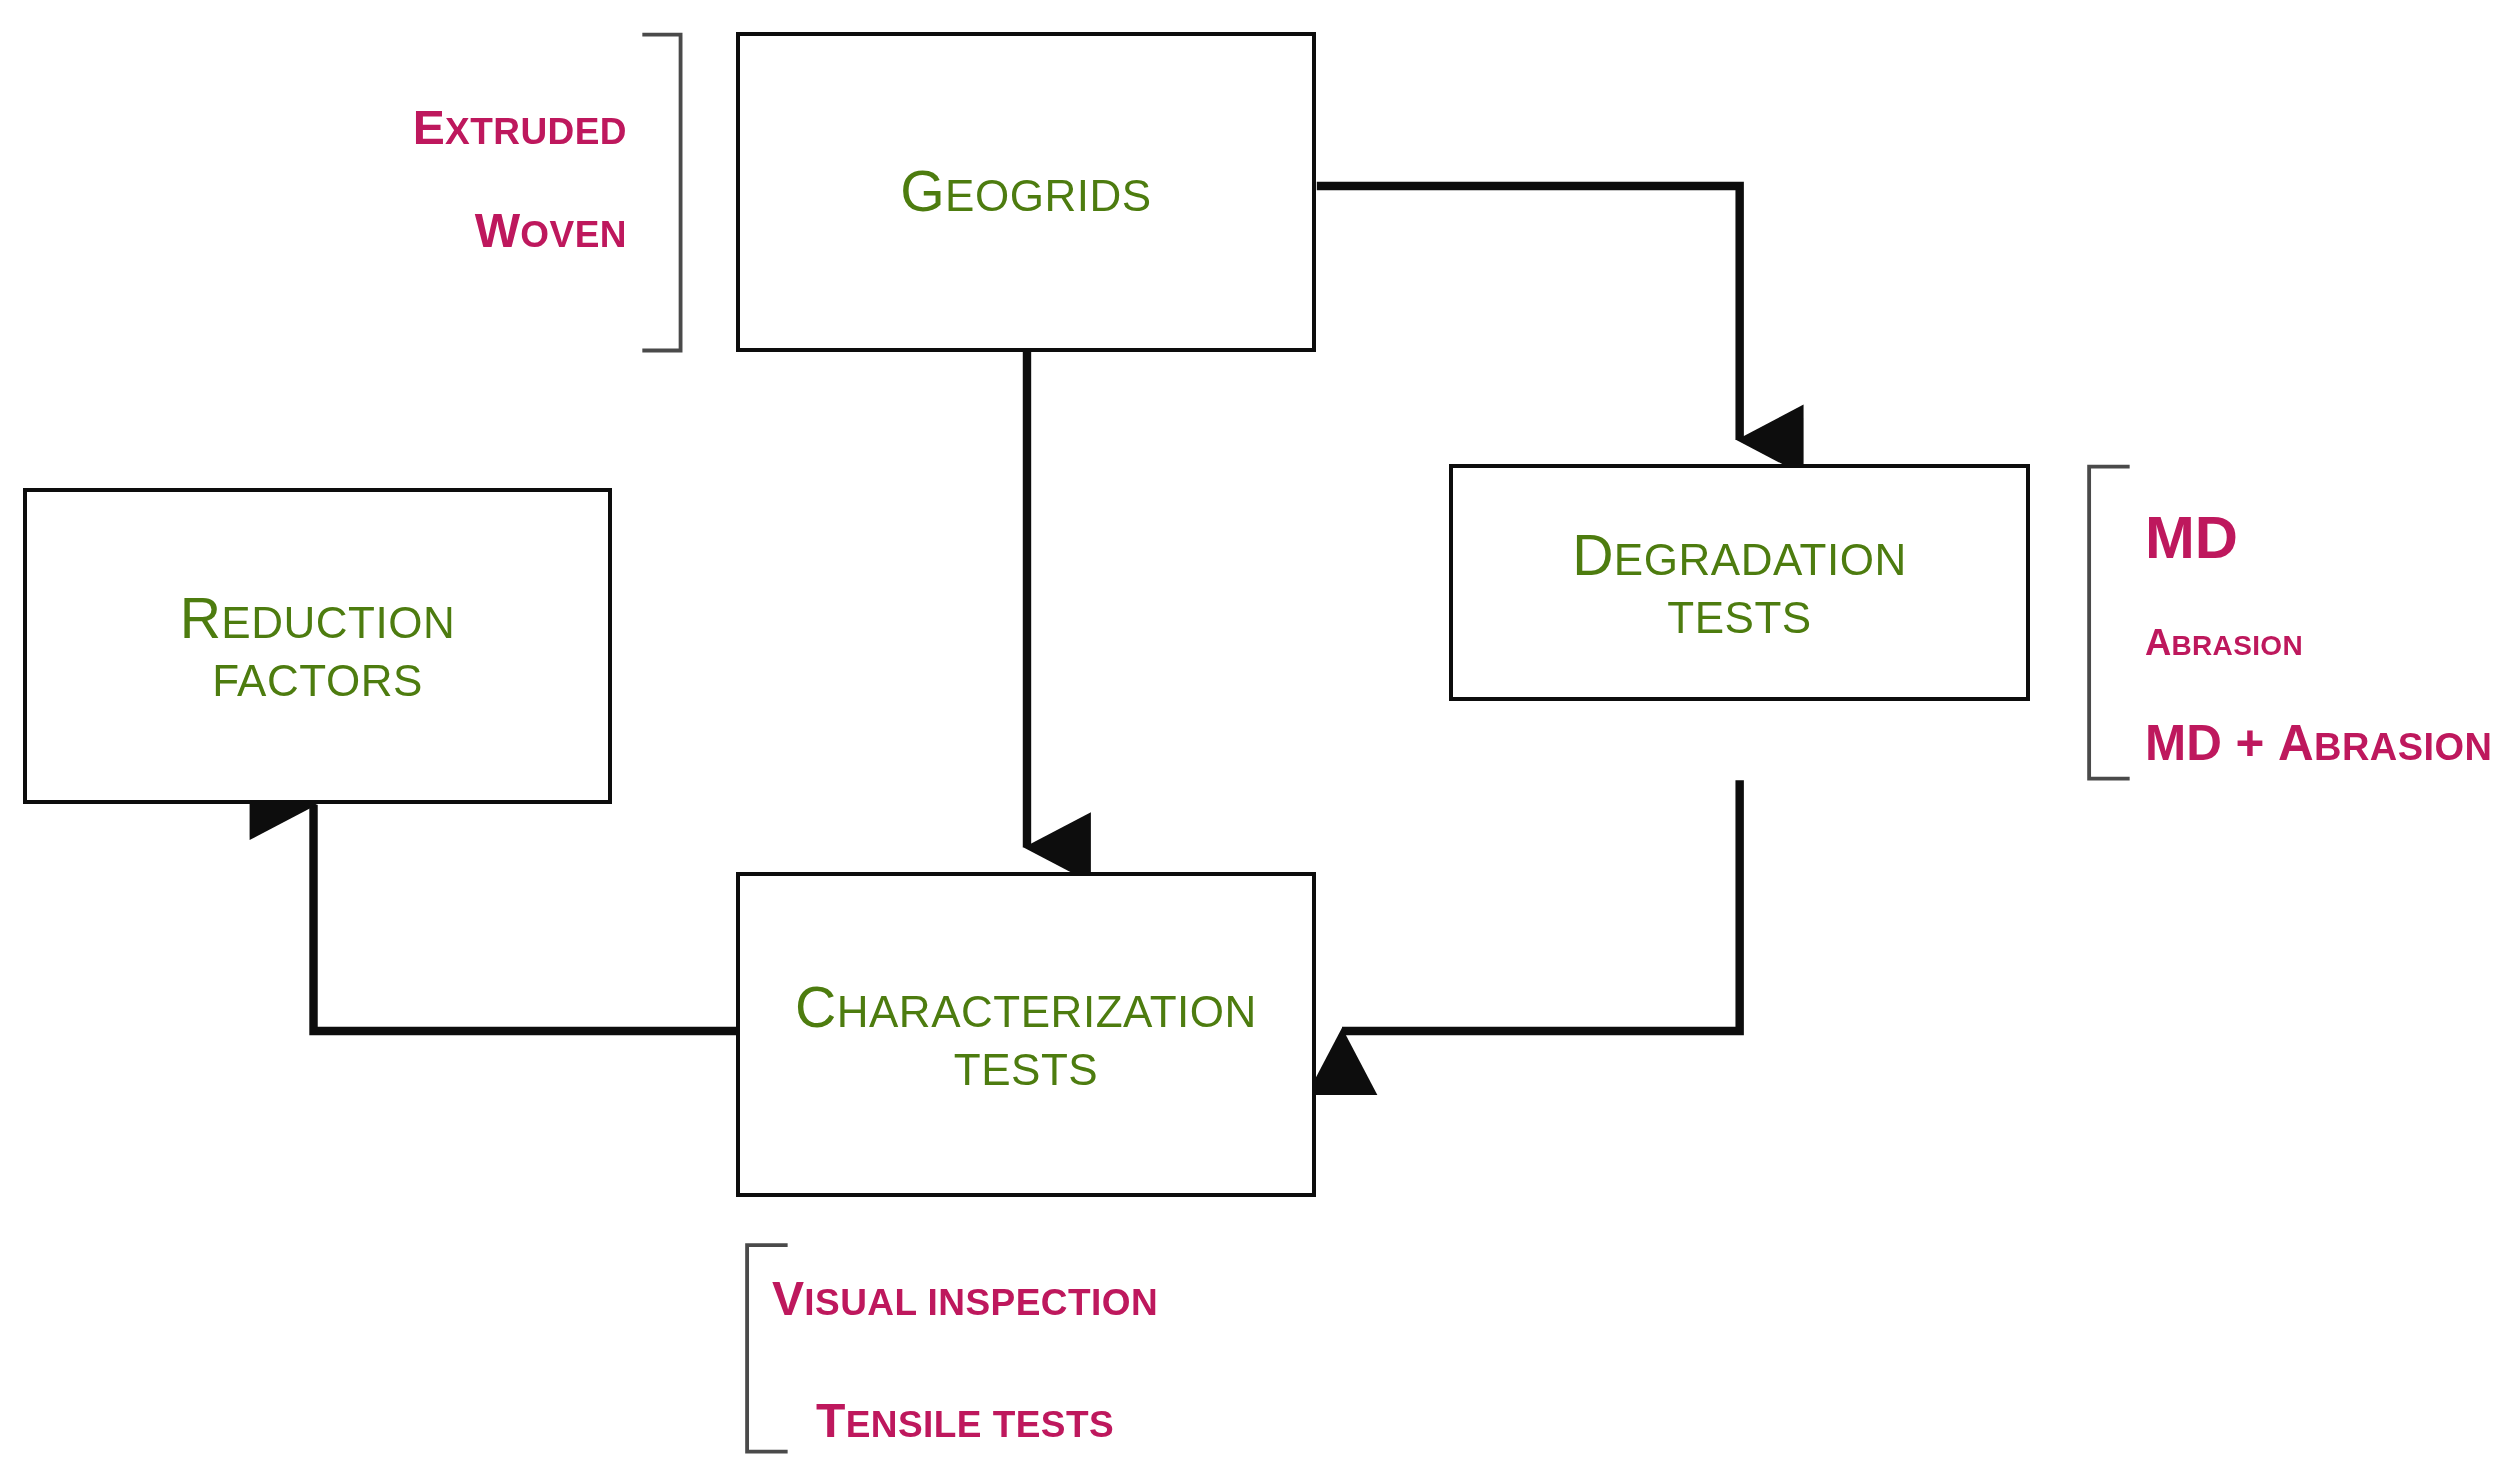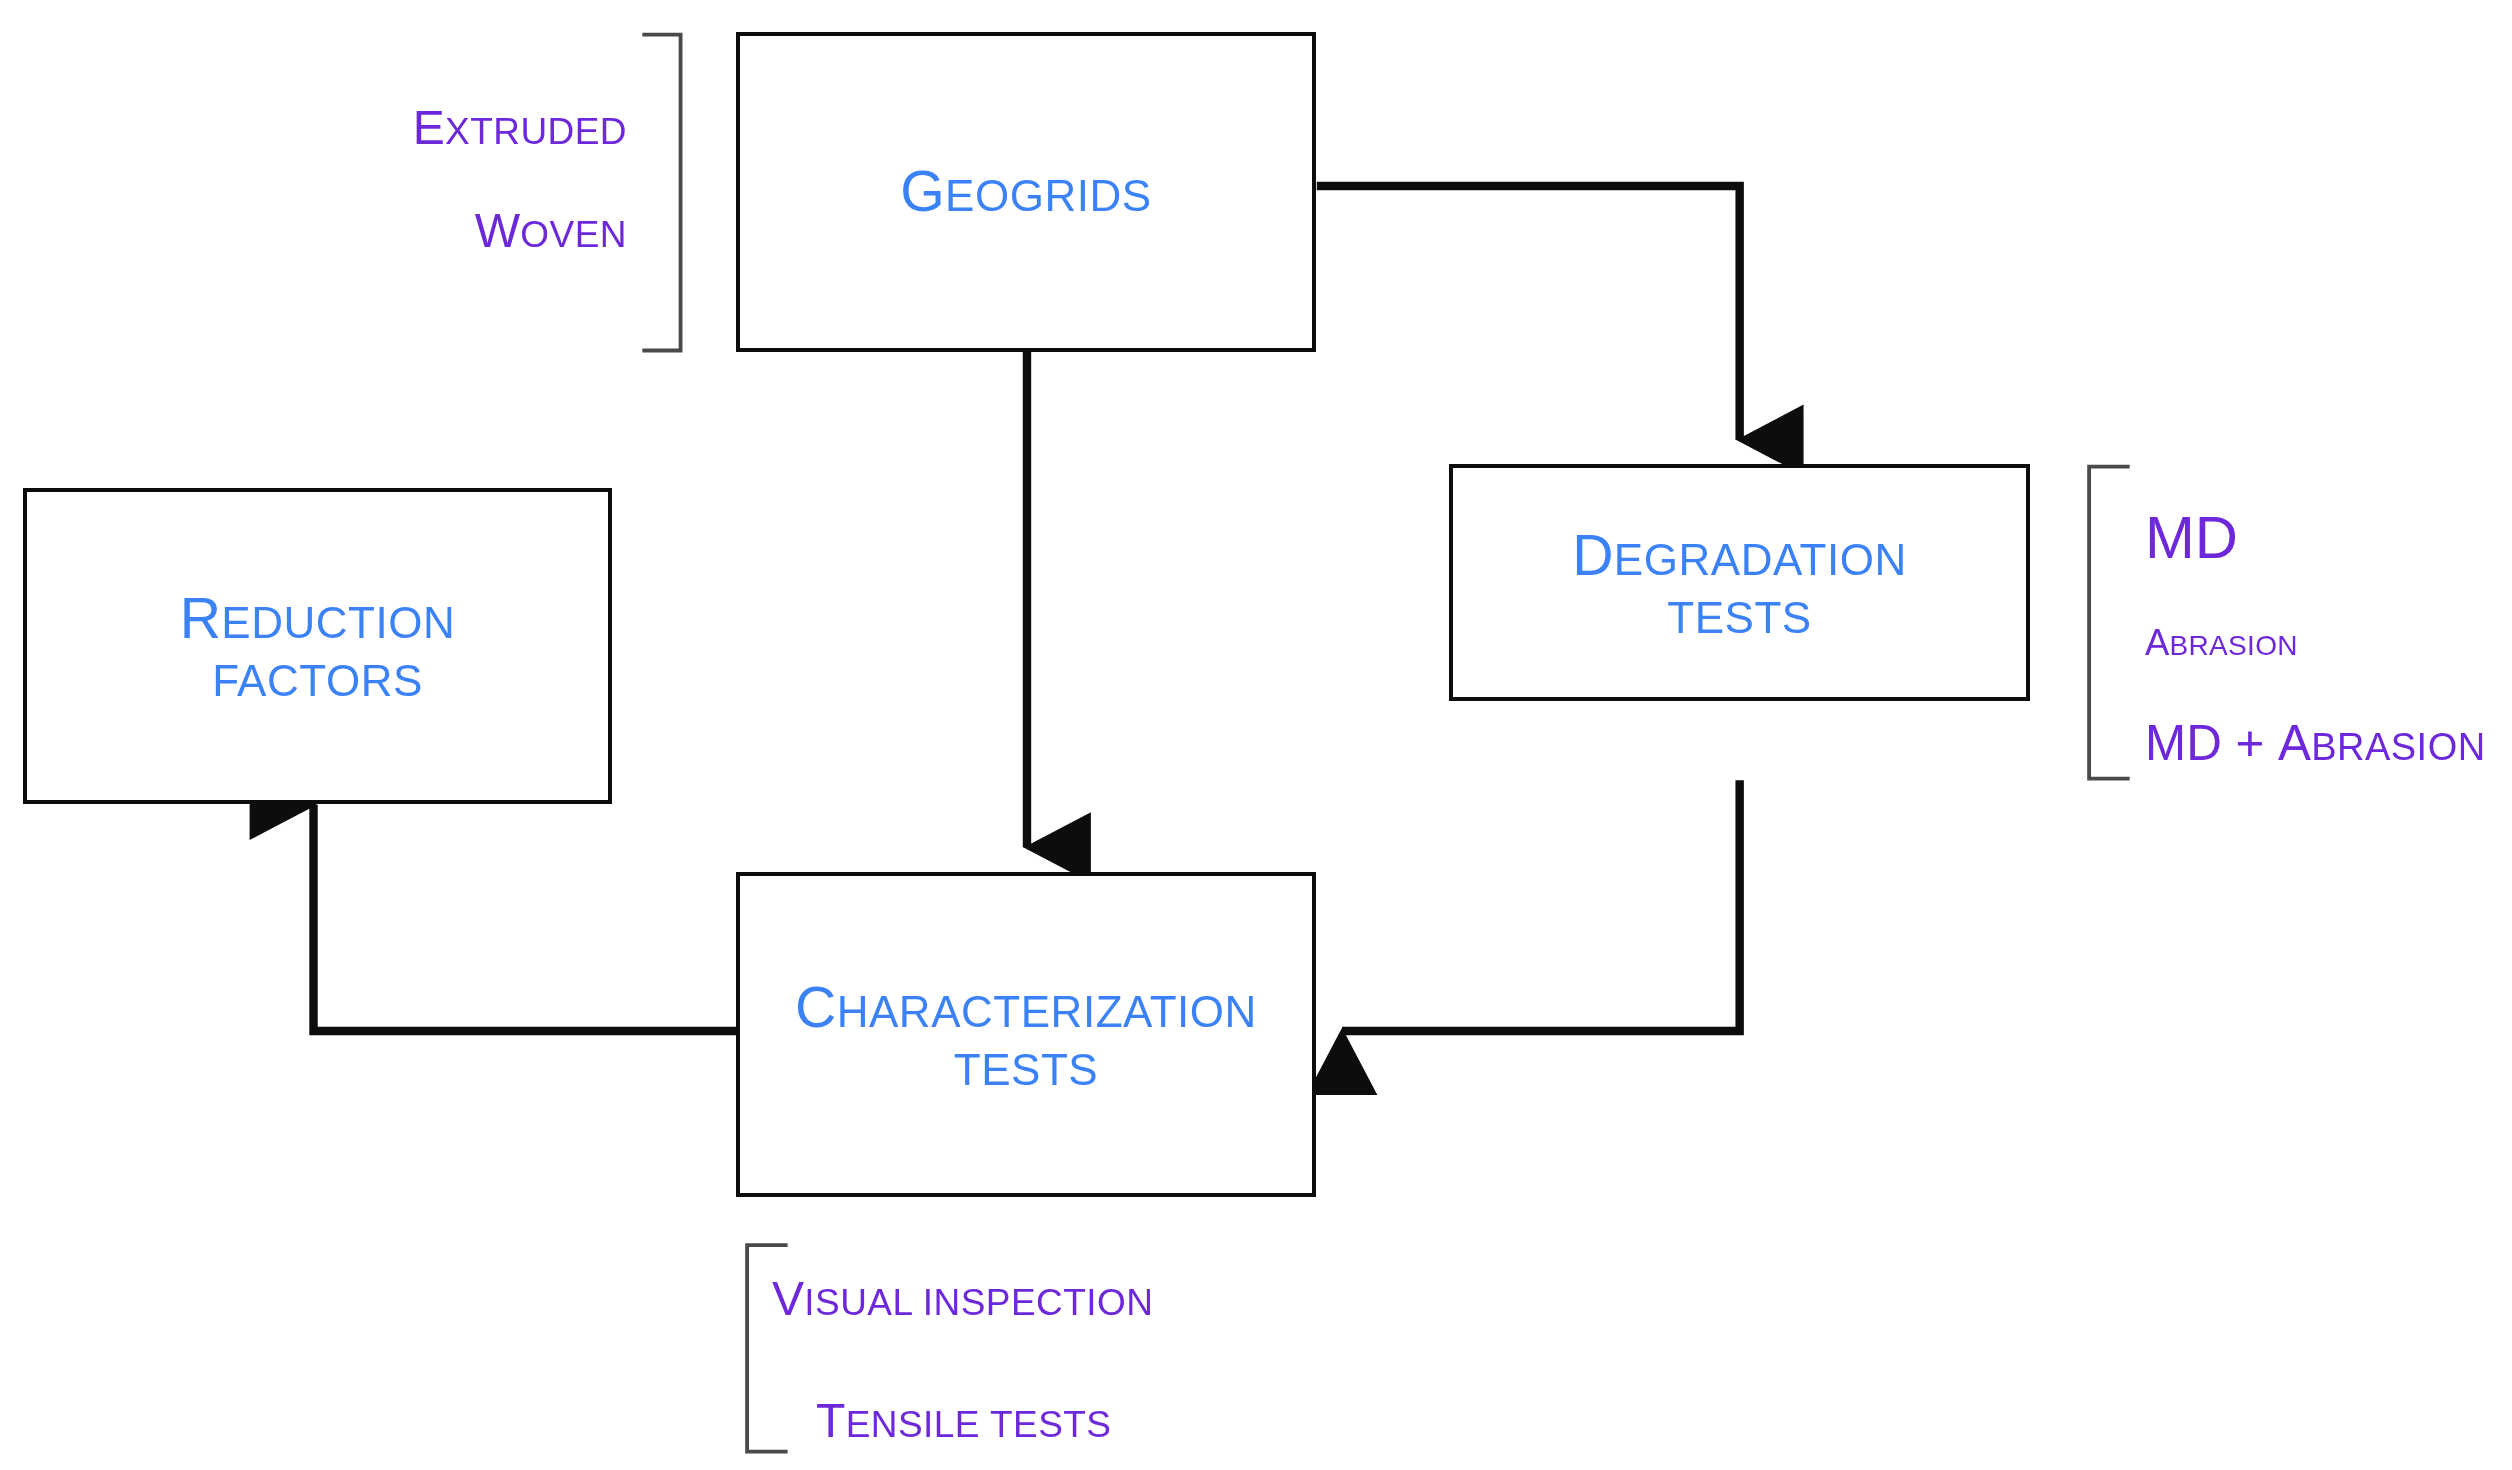--- a/index.html
+++ b/index.html
@@ -27,21 +27,21 @@
     box-sizing: border-box;
     border: 4.6px solid #0d0d0d;
     background: #ffffff;
     display: flex;
     flex-direction: column;
     align-items: center;
     justify-content: center;
     text-align: center;
   }
   .node-label {
-    color: #3b82f6;
+    color: #4d7c0f;
     line-height: 1.22;
     white-space: nowrap;
   }
   
   .sc {
     display: inline-block;
     white-space: nowrap;
   }
   .sc .cap {
     font-size: 1.30em;
@@ -53,22 +53,23 @@
   }
   .node-label.main {
     font-size: 44px;
   }
   .side-annot-list {
     position: absolute;
     display: flex;
     flex-direction: column;
   }
   .side-annot-list .annot-item {
-    color: #6d28d9;
+    color: #be185d;
     white-space: nowrap;
+    font-weight: bold;
   }
 </style>
 </head>
 <body>
 
 <div id="canvas">
 
   <svg id="flow-svg" viewBox="0 0 3285 1923">
     <defs>
       <marker id="arrowdown" markerWidth="9" markerHeight="9" refX="4.5" refY="8.2" orient="auto" markerUnits="strokeWidth">

